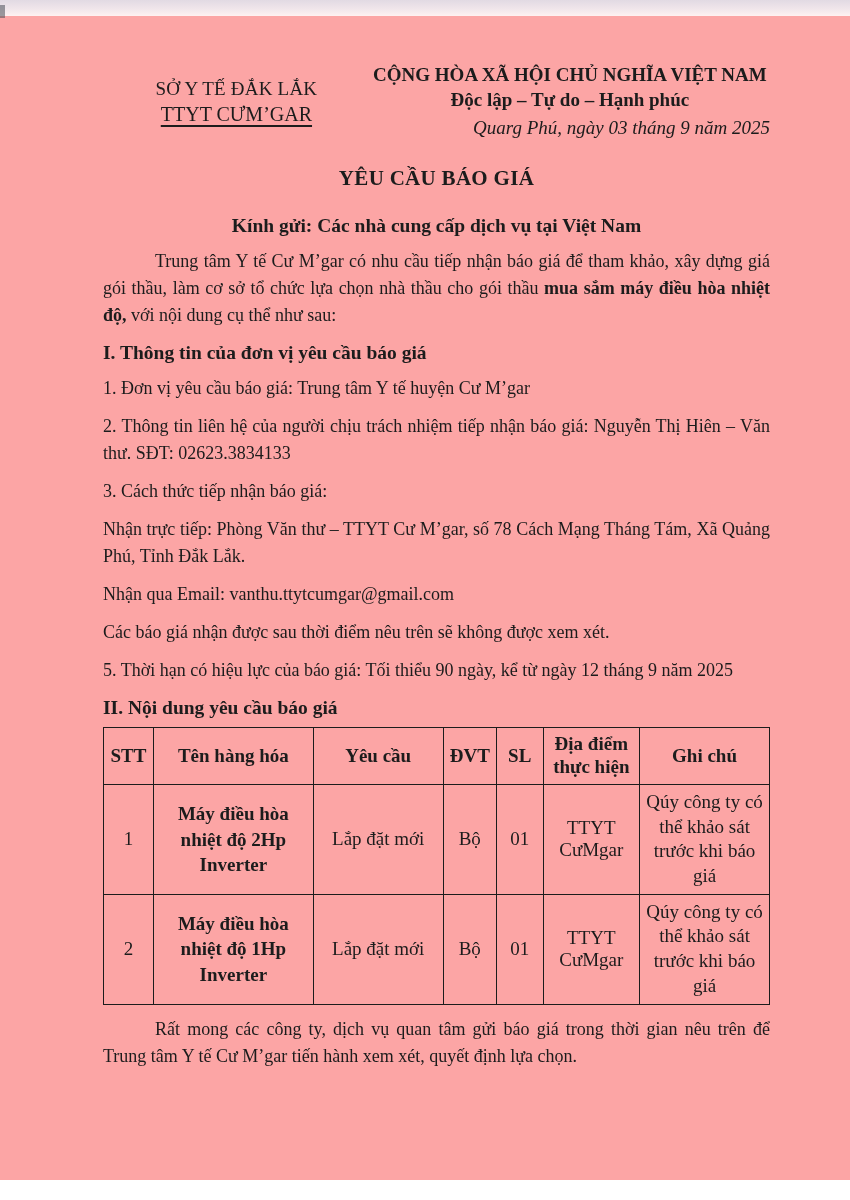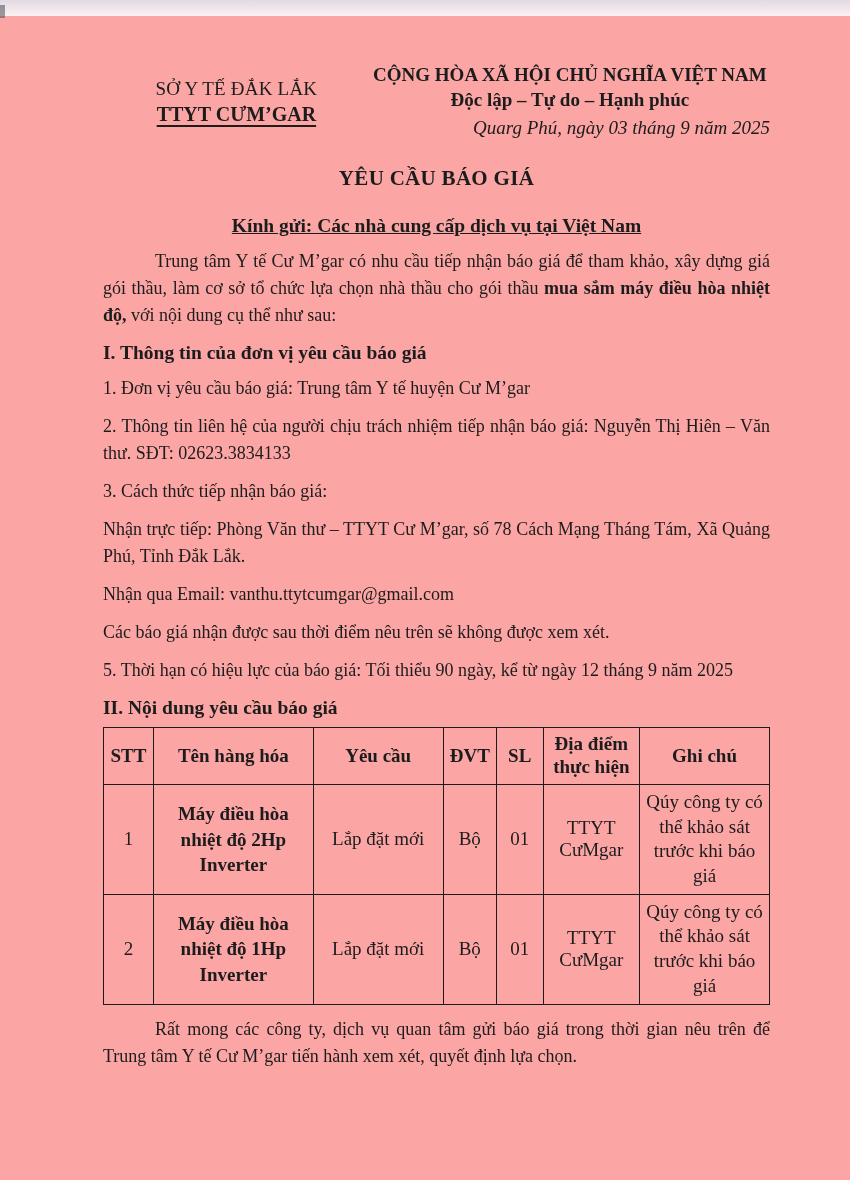--- a/index.html
+++ b/index.html
@@ -10,30 +10,30 @@
   }
   .scan-band{position:absolute;top:0;left:0;right:0;height:16px;
     background:linear-gradient(#dde3ee 0%, #eef1f7 55%, #ffffff 100%);opacity:.85;}
   .speck{position:absolute;left:0;top:5px;width:5px;height:13px;background:#4a4f58;opacity:.55;}
   .content{position:relative;padding:64px 80px 0 103px;}
 
   
   .hdr{display:flex;}
   .hdr-left{width:40%;text-align:center;padding-top:14px;}
   .hdr-left .l1{font-size:19px;letter-spacing:.2px;}
-  .hdr-left .l2{font-size:20px;font-weight:bold;margin-top:3px;
+  .hdr-left .l2{font-size:20px;font-weight:normal;margin-top:3px;
     text-decoration:underline;text-underline-offset:4px;}
   .hdr-right{width:60%;text-align:center;}
   .hdr-right .r1{font-size:19px;font-weight:bold;}
   .hdr-right .r2{font-size:19px;font-weight:bold;margin-top:3px;
     text-underline-offset:5px;}
   .hdr-right .r3{font-size:19px;font-style:italic;text-align:right;margin-top:6px;}
 
   .doc-title{text-align:center;font-weight:bold;font-size:21px;margin-top:27px;letter-spacing:.3px;}
-  .salutation{text-align:center;font-weight:bold;font-size:19.5px;margin-top:24px;text-decoration:underline;}
+  .salutation{text-align:center;font-weight:bold;font-size:19.5px;margin-top:24px;}
 
   p.body{font-size:18px;line-height:1.5;text-align:justify;margin:11px 0 0 0;}
   .indent{text-indent:52px;}
   .bold{font-weight:bold;}
   .sec-head{font-weight:bold;font-size:19.5px;margin-top:13px;}
 
   
   table.quote{width:100%;border-collapse:collapse;table-layout:fixed;margin-top:8px;}
   table.quote th,table.quote td{border:1.7px solid #1c1c1c;vertical-align:middle;
     text-align:center;font-size:19px;padding:5px 4px;}

